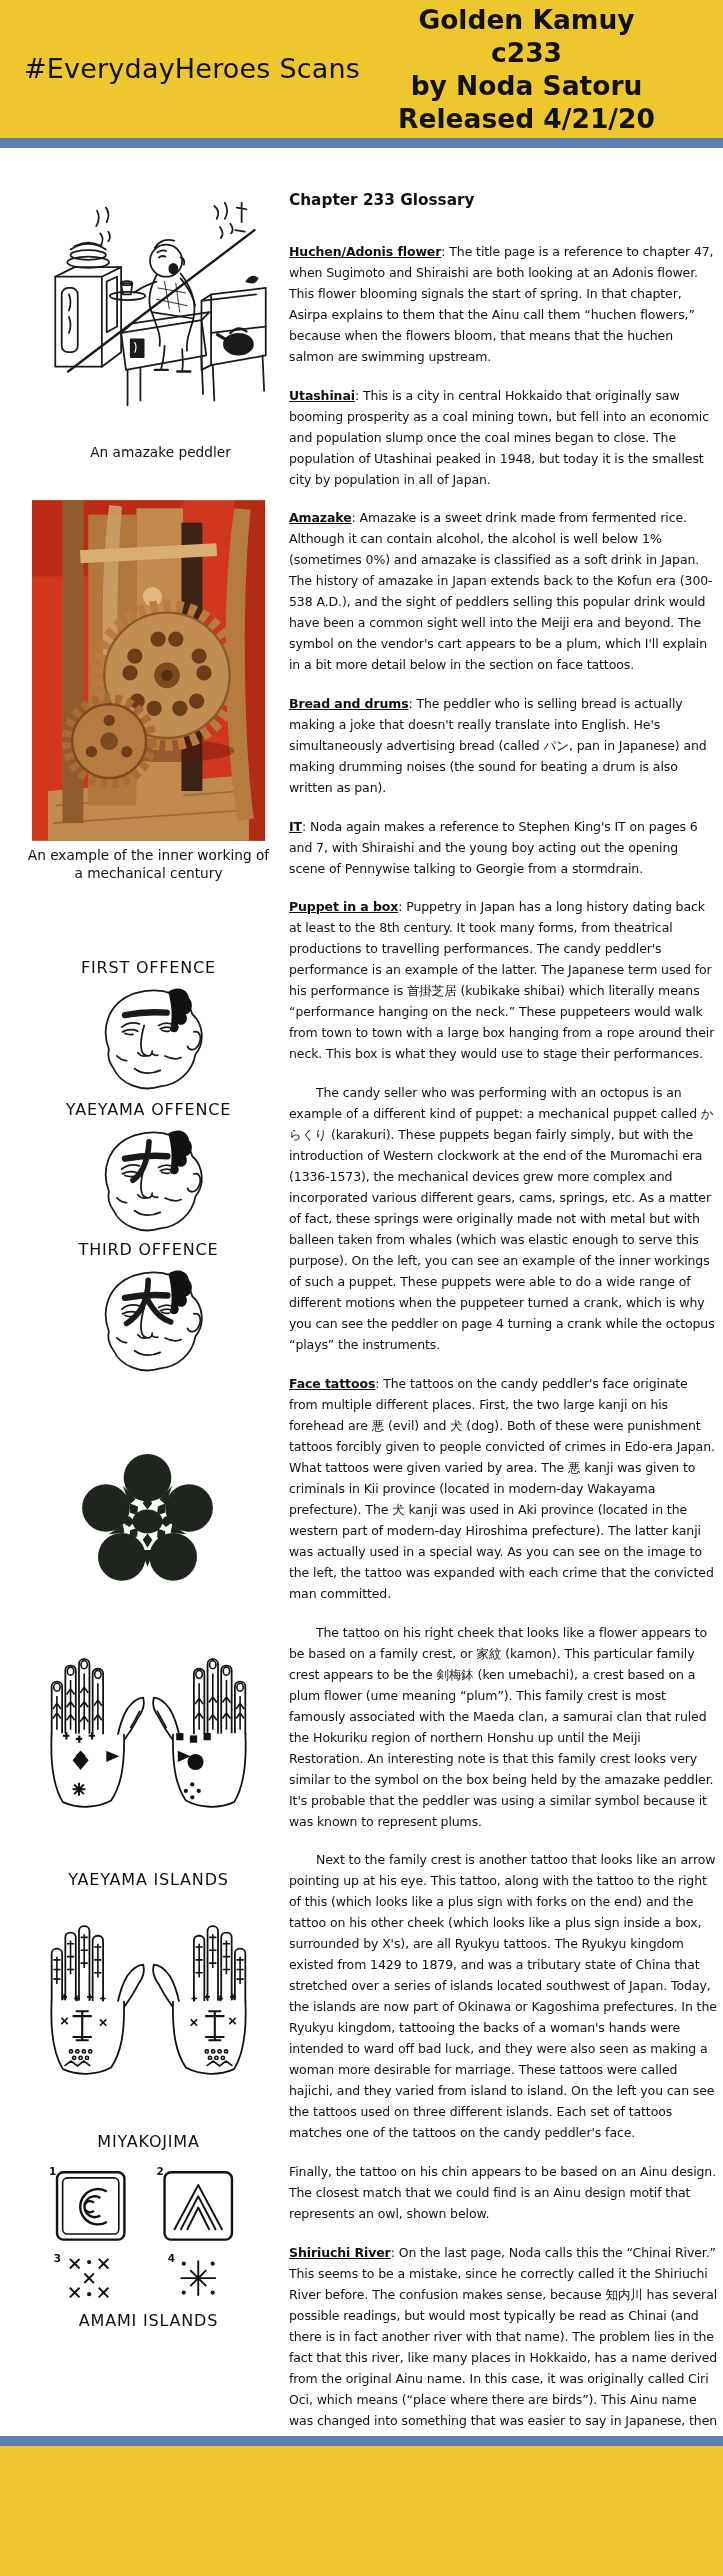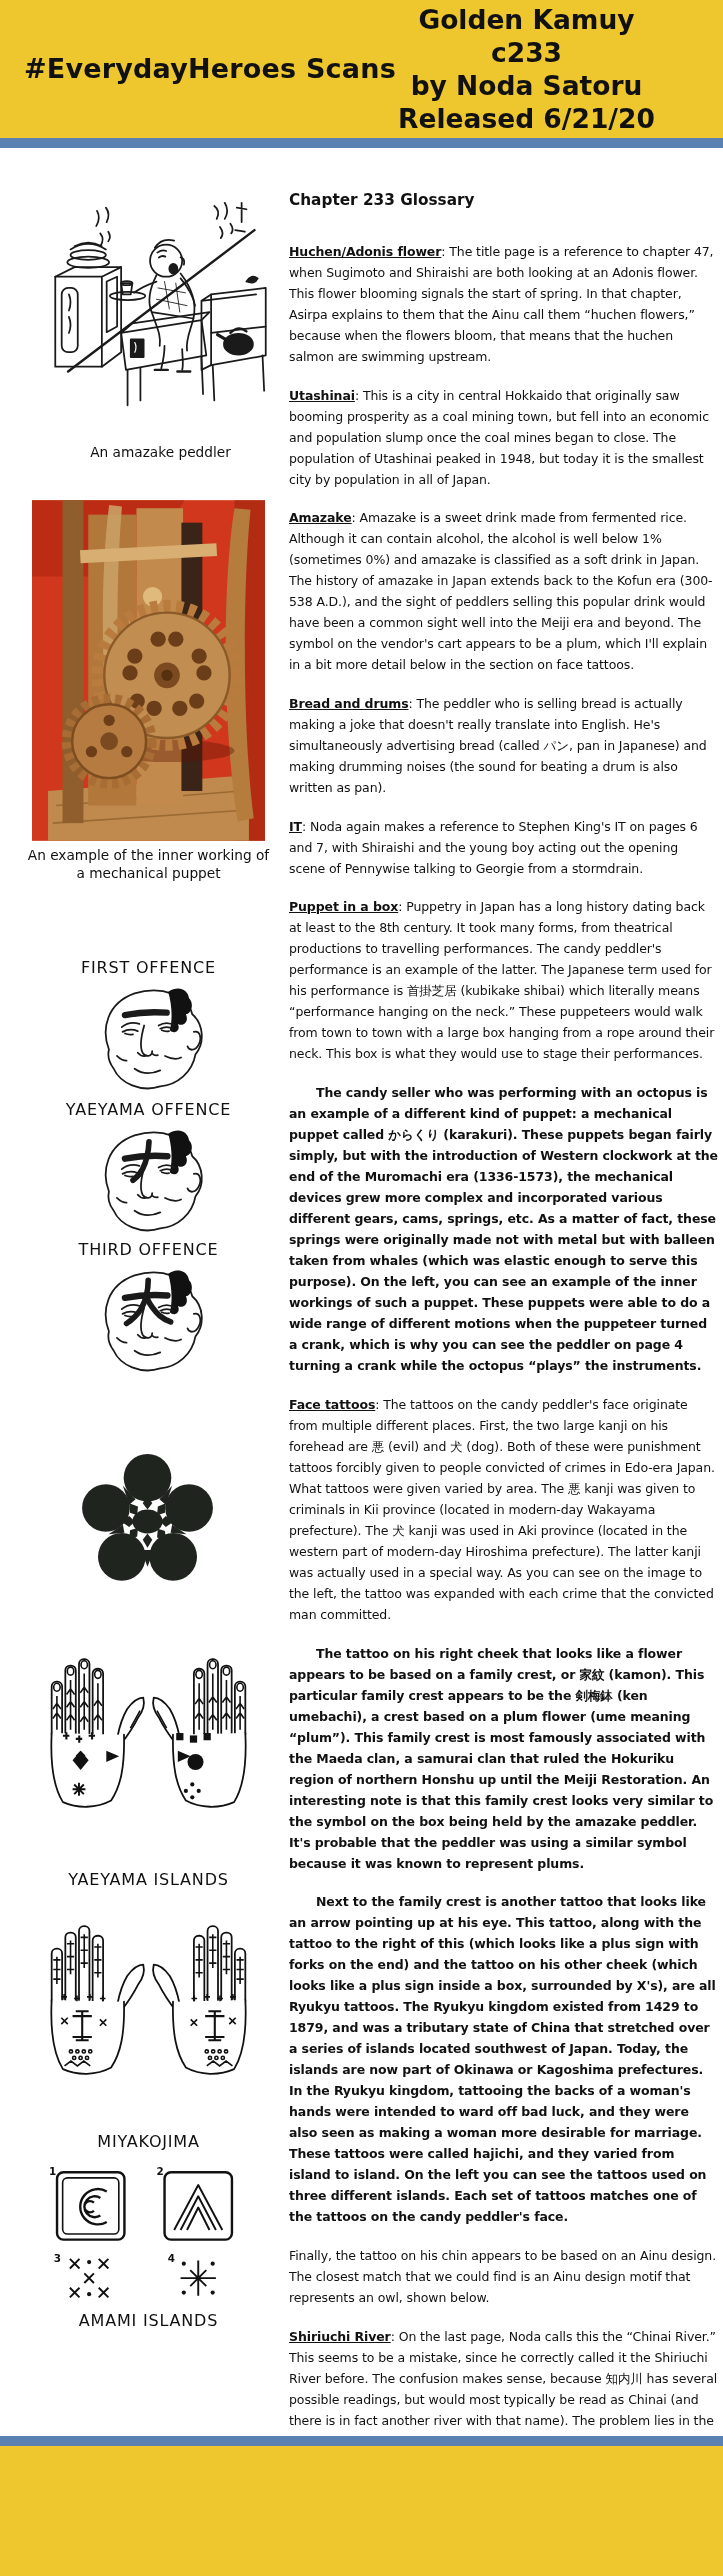--- a/index.html
+++ b/index.html
@@ -13,54 +13,54 @@
   #page{position:relative;width:724px;height:2576px;background:#ffffff;overflow:hidden;}
 
   
   .banner{position:absolute;left:0;width:724px;background:var(--banner-yellow);}
   .banner.top{top:0;height:138px;}
   .banner.bottom{top:2446px;height:130px;}
   .divider{position:absolute;left:0;width:724px;height:9.6px;background:var(--divider-blue);}
   .divider.top{top:138px;}
   .divider.bottom{top:2436px;}
 
-  .scan-group{position:absolute;left:24px;top:53px;font-size:27px;font-weight:700;letter-spacing:0.2px;}
+  .scan-group{position:absolute;left:24px;top:53px;font-size:27px;font-weight:400;letter-spacing:0.2px;}
   .release-block{position:absolute;left:386px;top:3.2px;width:281px;text-align:center;font-size:26.5px;font-weight:600;line-height:33px;}
 
   
   #content{position:absolute;left:0;top:148px;width:724px;height:2288px;background:#fff;}
 
   
   .fig{position:absolute;}
   .caption{position:absolute;text-align:center;font-size:13.7px;line-height:17.7px;font-weight:500;}
   .fig-label{position:absolute;left:32px;width:233px;text-align:center;font-size:16px;font-weight:400;letter-spacing:0.8px;}
 
   
   #glossary{position:absolute;left:289px;top:0;width:429px;height:2288px;display:flex;flex-direction:column;}
   #glossary h1{font-size:15.3px;font-weight:600;text-align:left;margin:43px 0 32px 0;}
   #glossary p{font-size:12.5px;line-height:21px;letter-spacing:-0.1px;margin:0 0 17.7px 0;}
-  #glossary p.indent{text-indent:27px;font-weight:bold;}
+  #glossary p.indent{text-indent:27px;}
   .term{font-weight:700;text-decoration:underline;}
   .bottom-block{margin-top:auto;padding-bottom:16px;display:flex;flex-direction:row;align-items:center;}
   .support{width:265px;text-align:center;font-size:13.3px;line-height:17.7px;font-weight:700;margin-bottom:26px;}
 
   svg{display:block;}
   .sk{stroke:#1a1a1a;stroke-width:2.2;fill:none;stroke-linecap:round;stroke-linejoin:round;}
 </style>
 </head>
 <body>
 
 <div id="page">
 
   <div class="banner top">
     <div class="scan-group">#EverydayHeroes Scans</div>
     <div class="release-block">
       <div>Golden Kamuy c233</div>
       <div>by Noda Satoru</div>
-      <div>Released 6/21/20</div>
+      <div>Released 4/21/20</div>
     </div>
   </div>
   <div class="divider top"></div>
 
   <div id="content">
 
     <div class="fig" style="left:42px;top:50px;">
       <svg width="237" height="241" viewBox="0 0 290 300">
         <g class="sk">
 
@@ -152,21 +152,21 @@
         <circle cx="96" cy="300" r="52" fill="none" stroke="#a86d34" stroke-width="14" stroke-dasharray="8 6"></circle>
         <circle cx="96" cy="300" r="46" fill="#b57b40"></circle>
         <circle cx="96" cy="300" r="46" fill="none" stroke="#7d4d1f" stroke-width="3"></circle>
         <g fill="#6b3d19">
           <circle cx="96" cy="274" r="7"></circle>
             <circle cx="118" cy="313" r="7"></circle>
             <circle cx="74" cy="313" r="7"></circle>
         </g>
         <circle cx="96" cy="300" r="11" fill="#7c4a20"></circle>
       </svg>
-      <div class="caption" style="left:-8px;top:347px;width:249px;">An example of the inner working of a mechanical puppet</div>
+      <div class="caption" style="left:-8px;top:347px;width:249px;">An example of the inner working of a mechanical century</div>
     </div>
 
     <div class="fig-label" style="top:810px;">FIRST OFFENCE</div>
     <div class="fig" style="left:83px;top:831px;">
       <svg width="132" height="117" viewBox="0 0 160 146">
         <g class="sk" stroke-width="2.4">
           <path d="M30 88 C20 62 28 30 62 18 C96 8 128 20 134 44 C148 56 150 80 138 94 C134 116 116 132 94 134 C70 142 44 130 36 112 C30 104 28 96 30 88 Z" fill="#fff"></path>
           <path d="M104 16 C116 8 128 12 130 24 C136 30 134 42 126 44 C130 52 124 60 116 56 C120 64 112 70 106 64 C110 48 108 30 104 16 Z" fill="#111" stroke="none"></path>
           <path d="M136 66 C144 64 146 74 142 82 C138 90 130 90 128 84"></path>
           <path d="M46 60 Q56 52 68 56 M92 58 Q102 52 112 58"></path>

